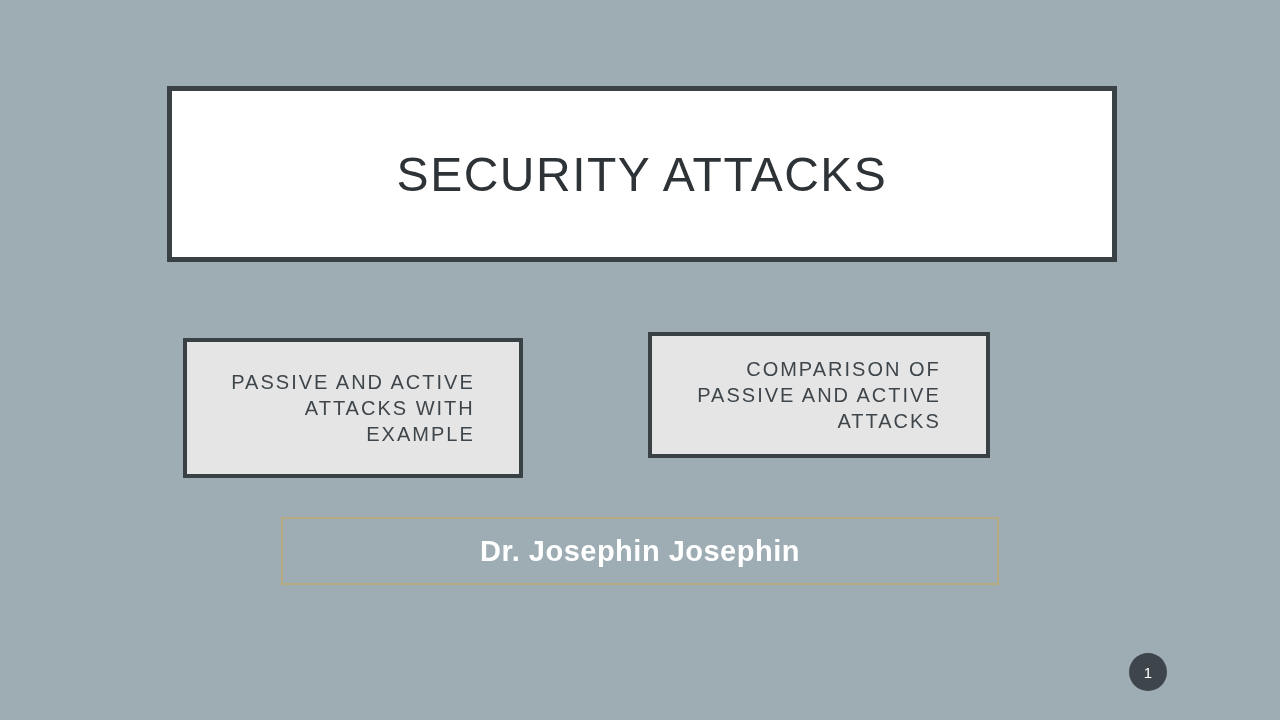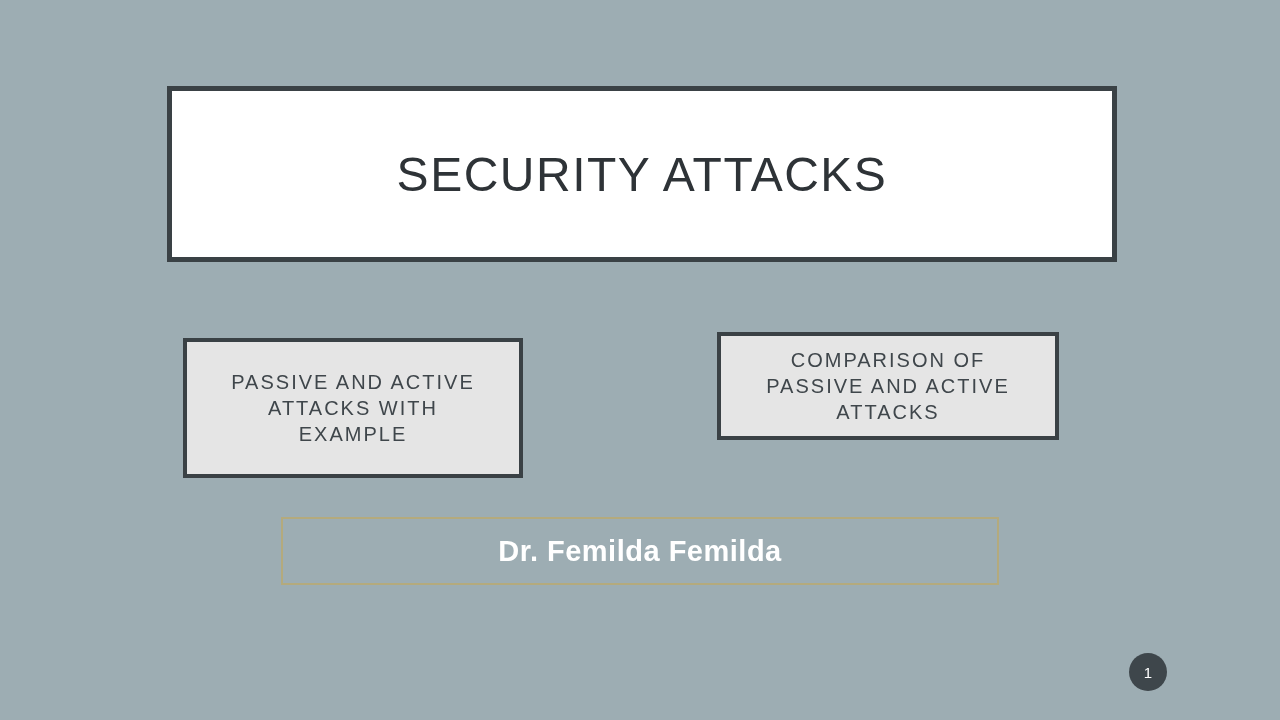--- a/index.html
+++ b/index.html
@@ -1,15 +1,15 @@
 <!DOCTYPE html>
 <html><head>
 <meta charset="utf-8">
 <style>
-  * { margin: 0; padding: 0; box-sizing: border-box; }
+  * { margin: 0; padding: 0; box-sizing: border-box; text-align: right; }
   html, body { width: 1280px; height: 720px; overflow: hidden; }
   body { font-family: "Liberation Sans", sans-serif; }
 
   .slide {
     position: relative;
     width: 1280px;
     height: 720px;
     background: #9dadb3;
   }
 
@@ -43,24 +43,24 @@
     justify-content: center;
     text-align: center;
   }
   .card-left {
     left: 183px;
     top: 338px;
     width: 340px;
     height: 140px;
   }
   .card-right {
-    left: 717px;
+    left: 648px;
     top: 332px;
     width: 342px;
-    height: 108px;
+    height: 126px;
   }
   .card-label {
     color: #3f464b;
     font-size: 20px;
     font-weight: 400;
     letter-spacing: 2px;
     line-height: 26px;
     text-transform: uppercase;
     white-space: pre-line;
   }
@@ -119,20 +119,20 @@
 EXAMPLE</div>
   </div>
 
   <div class="card card-right">
     <div class="card-label">COMPARISON OF
 PASSIVE AND ACTIVE
 ATTACKS</div>
   </div>
 
   <div class="author-box">
-    <div class="author-text">Dr. Femilda Femilda</div>
+    <div class="author-text">Dr. Josephin Josephin</div>
   </div>
 
   <div class="page-badge">
     <div class="page-number">1</div>
   </div>
 
 </div>
 
 </body></html>

